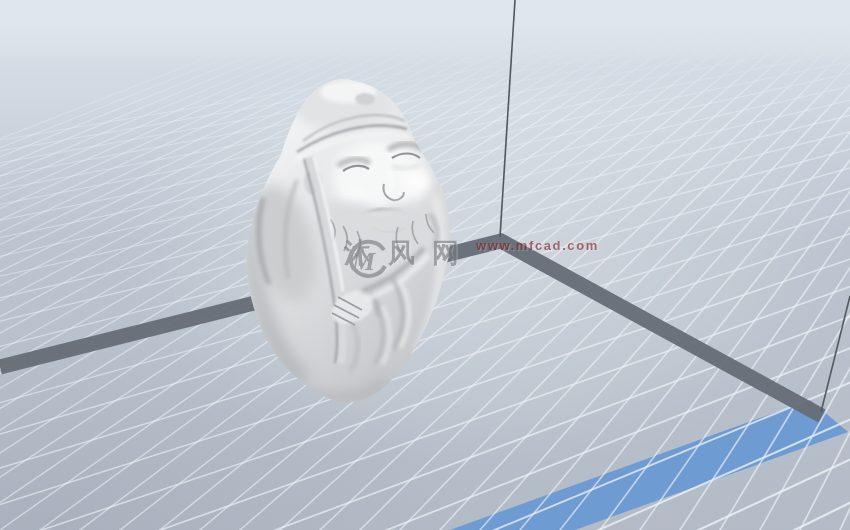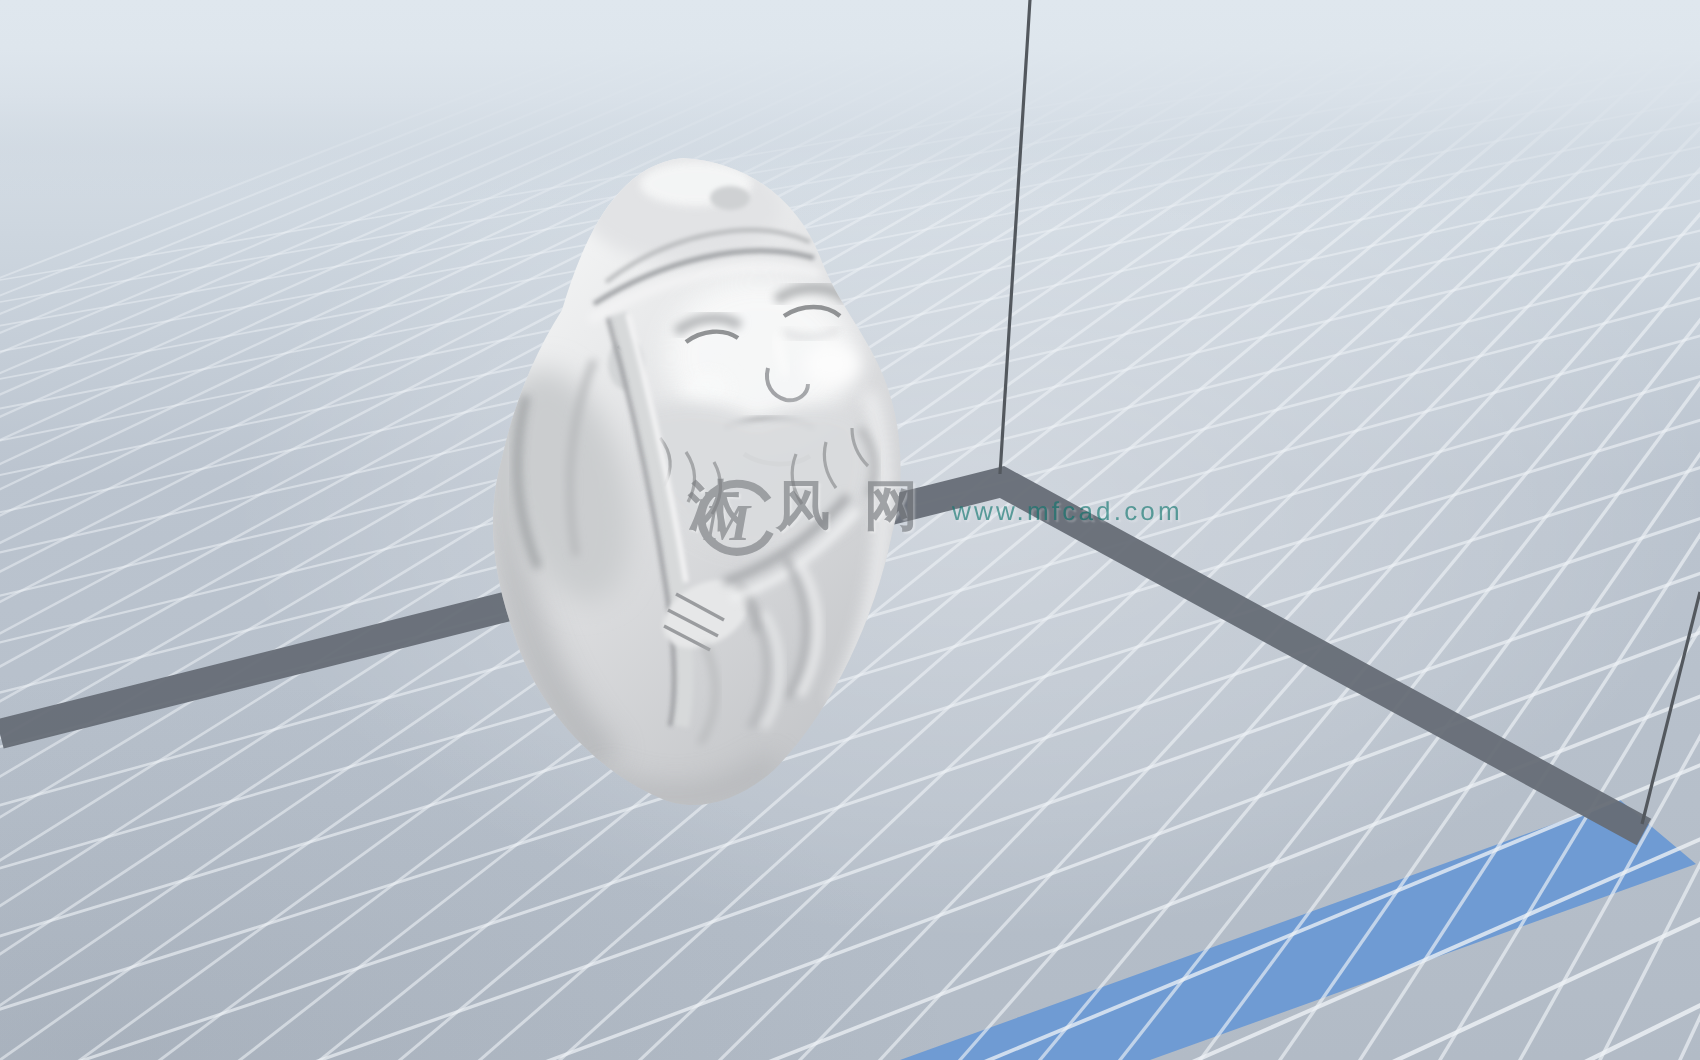--- a/index.html
+++ b/index.html
@@ -27,22 +27,22 @@
     display:flex;align-items:flex-start;gap:7px;opacity:.62;pointer-events:none;
   }
   .wm-logo{display:block;width:44px;height:46px;}
   .wm-block{display:flex;flex-direction:row;}
   .wm-title{
     font-size:27px;font-weight:bold;color:#787b7f;letter-spacing:17px;
     white-space:nowrap;line-height:30px;
     text-shadow:1px 1px 1px rgba(255,255,255,.5);
   }
   .wm-url{
-    font-size:13px;font-weight:normal;color:#0f766e;letter-spacing:1.6px;
-    line-height:13px;margin-top:11px;white-space:nowrap;
+    font-size:13px;font-weight:bold;color:#7f1d1d;letter-spacing:1.6px;
+    line-height:13px;margin-top:1px;white-space:nowrap;
     text-shadow:1px 1px 1px rgba(255,255,255,.4);
   }
 </style>
 </head>
 <body style="background: rgb(223, 231, 238);">
 
 <div class="viewport">
 
   <svg id="scene" width="850" height="530" viewBox="0 0 850 530">
     <defs>

